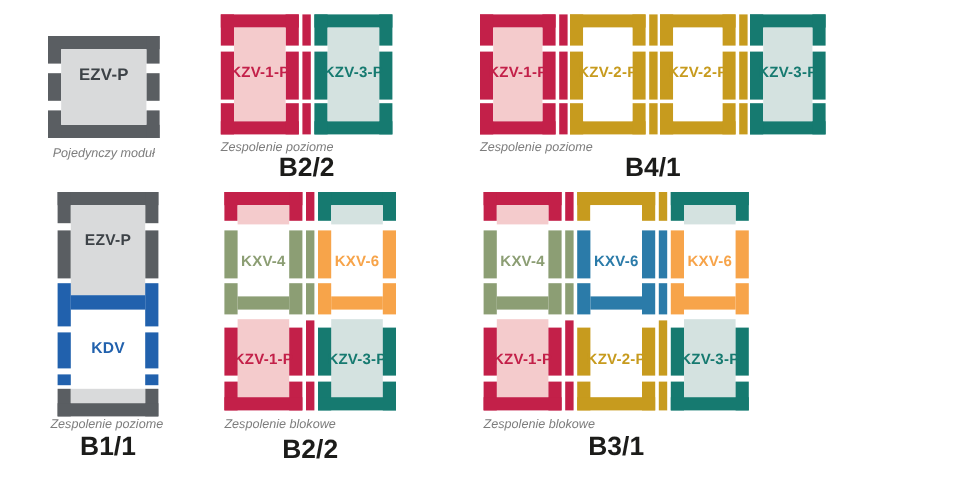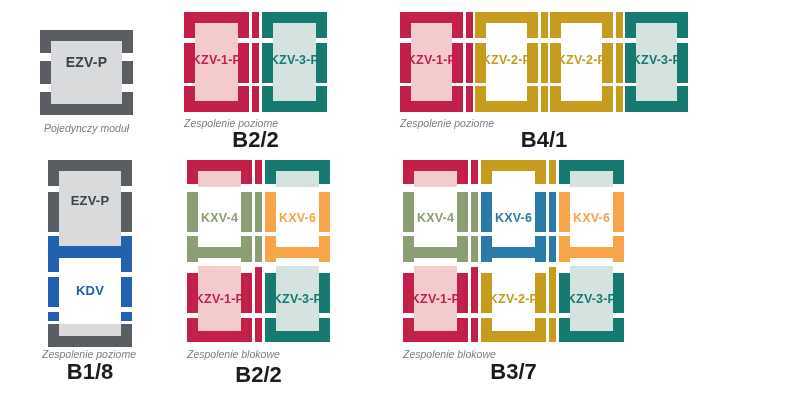--- a/index.html
+++ b/index.html
@@ -139,21 +139,21 @@
         <div class="piece" style="left: 73px; top: 152px; width: 11px; height: 9px; background: rgb(33, 97, 173);"></div>
         <div class="piece" style="left: 11px; top: 86px; width: 62px; height: 12px; background: rgb(33, 97, 173);"></div>
         <div class="piece" style="left: 0px; top: 164px; width: 11px; height: 23px; background: rgb(90, 94, 98);"></div>
         <div class="piece" style="left: 73px; top: 164px; width: 11px; height: 23px; background: rgb(90, 94, 98);"></div>
         <div class="piece" style="left: 11px; top: 164px; width: 62px; height: 12px; background: rgb(217, 218, 219);"></div>
         <div class="piece" style="left: 0px; top: 176px; width: 84px; height: 11px; background: rgb(90, 94, 98);"></div>
         <div class="code" style="left: 0px; top: 40px; width: 84px; color: rgb(61, 66, 71); font-size: 13px;">EZV-P</div>
         <div class="code" style="left: 0px; top: 130px; width: 84px; color: rgb(33, 97, 173); font-size: 13px;">KDV</div>
       </div>
     <div class="caption" style="top:188px;left:-6px">Zespolenie poziome</div>
-    <div class="biglabel" style="top:201px">B1/8</div>
+    <div class="biglabel" style="top:201px">B1/1</div>
   </div>
 
   <div class="diagram" id="dg-b22" style="left:187px;top:160px;width:143px;height:235px">
     <div class="art">
         <div class="piece" style="left: 0px; top: 0px; width: 65px; height: 11px; background: rgb(195, 32, 73);"></div>
         <div class="piece" style="left: 0px; top: 0px; width: 11px; height: 24px; background: rgb(195, 32, 73);"></div>
         <div class="piece" style="left: 54px; top: 0px; width: 11px; height: 24px; background: rgb(195, 32, 73);"></div>
         <div class="piece" style="left: 11px; top: 11px; width: 43px; height: 16px; background: rgb(244, 203, 204);"></div>
         <div class="piece" style="left: 0px; top: 32px; width: 11px; height: 40px; background: rgb(140, 158, 116);"></div>
         <div class="piece" style="left: 54px; top: 32px; width: 11px; height: 40px; background: rgb(140, 158, 116);"></div>
@@ -253,16 +253,16 @@
         <div class="piece" style="left: 167px; top: 106px; width: 43px; height: 65px; background: rgb(212, 226, 224);"></div>
         <div class="piece" style="left: 156px; top: 113px; width: 11px; height: 40px; background: rgb(22, 122, 112);"></div>
         <div class="piece" style="left: 210px; top: 113px; width: 11px; height: 40px; background: rgb(22, 122, 112);"></div>
         <div class="piece" style="left: 156px; top: 158px; width: 11px; height: 24px; background: rgb(22, 122, 112);"></div>
         <div class="piece" style="left: 210px; top: 158px; width: 11px; height: 24px; background: rgb(22, 122, 112);"></div>
         <div class="piece" style="left: 156px; top: 171px; width: 65px; height: 11px; background: rgb(22, 122, 112);"></div>
         <div class="code" style="left: 156px; top: 58px; width: 65px; color: rgb(247, 164, 74); font-size: 12.5px;">KXV-6</div>
         <div class="code" style="left: 156px; top: 139px; width: 65px; color: rgb(22, 122, 112); font-size: 12.5px;">KZV-3-P</div>
       </div>
     <div class="caption" style="top:188px">Zespolenie blokowe</div>
-    <div class="biglabel" style="top:201px">B3/7</div>
+    <div class="biglabel" style="top:201px">B3/1</div>
   </div>
 
 </div>
 
 </body></html>

